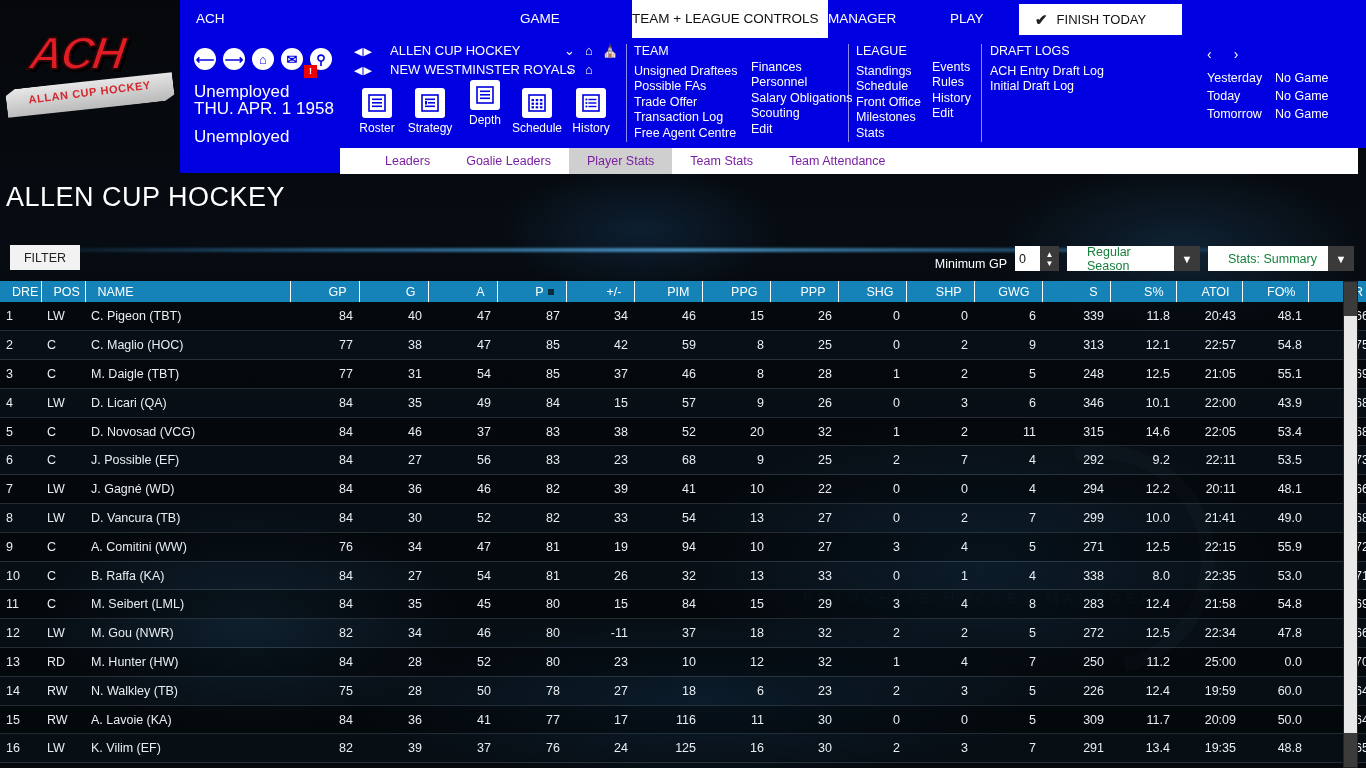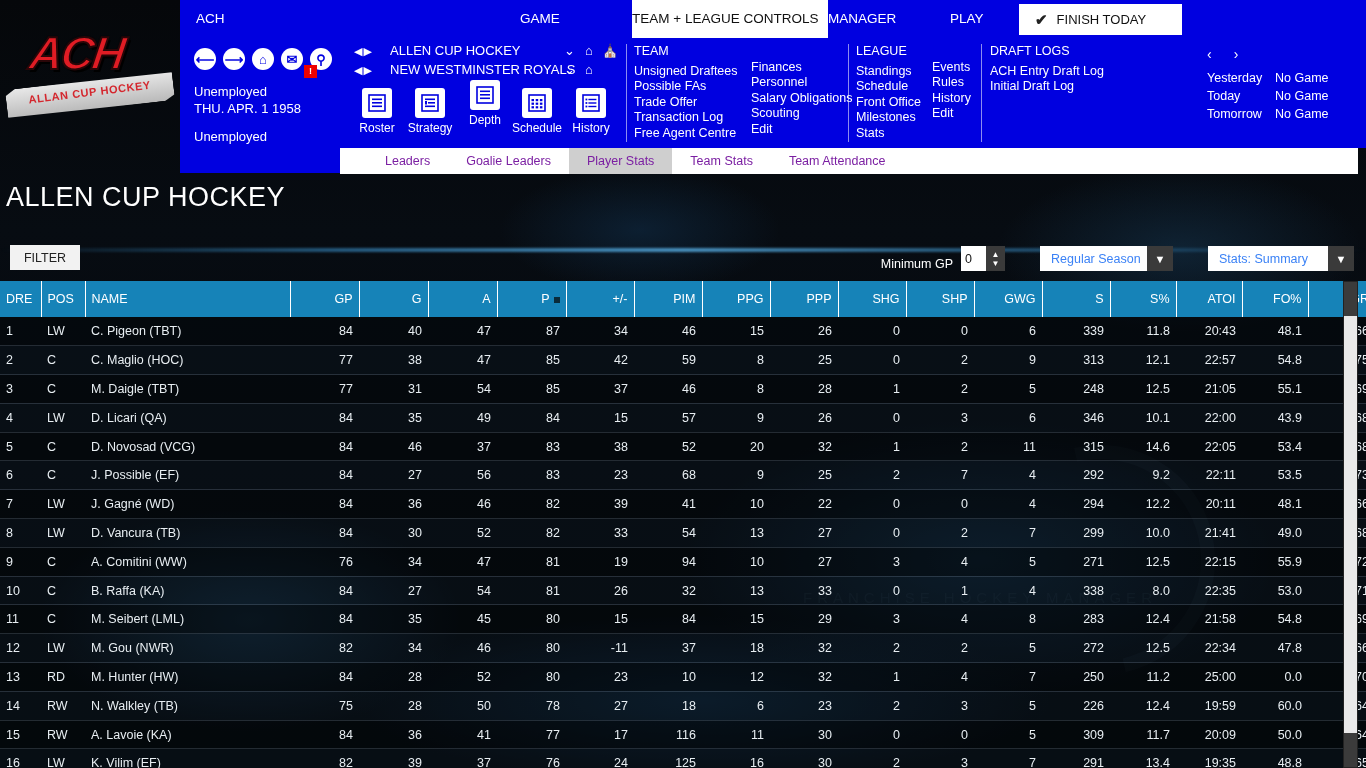--- a/index.html
+++ b/index.html
@@ -95,21 +95,21 @@
   .navicons{ display:flex; gap:7px; margin-bottom:13px; position:relative;}
   .navbtn{
     width:22px;height:22px;border-radius:50%;background:#fff;color:#0000e0;
     display:flex;align-items:center;justify-content:center;font-size:13px;font-weight:bold;
     position:relative;
   }
   .badge{
     position:absolute; left:110px; top:17px; background:#e00; color:#fff;
     font-size:9px; font-weight:bold; width:13px; height:13px; line-height:13px; text-align:center;
   }
-  .lp-line{ font-size:13px; line-height:17px; }
+  .lp-line{ font-size:17px; line-height:17px; }
   .lp-gap{ height:11px; }
 
   
   #bluepanel{
     position:absolute; left:340px; top:38px; width:855px; height:110px;
     background:#0000e0;
   }
   .teamrow{ position:absolute; font-size:13px; color:#fff; }
   .teamrow .arr{ letter-spacing:1px; font-size:11px; }
   .teamrow .nm{ position:absolute; left:36px; top:0; white-space:nowrap; }
@@ -159,31 +159,31 @@
     position:absolute; left:10px; top:245px; width:70px; height:25px;
     background:#f2f2f2; color:#222; font-size:12.5px;
     display:flex; align-items:center; justify-content:center;
   }
   #ctrls{ position:absolute; right:12px; top:245px; height:26px; display:flex; align-items:flex-end; gap:8px; }
   #ctrls .lbl{ font-size:12.5px; color:#fff; }
   .spin{ display:flex; height:25px; }
   .spin .val{ width:25px; background:#fff; color:#111; font-size:12.5px; display:flex; align-items:center; padding-left:4px; }
   .spin .arrows{ width:19px; background:#3a3a3a; display:flex; flex-direction:column; align-items:center; justify-content:center; font-size:8px; line-height:9px; color:#fff; }
   .sel{ display:flex; height:25px; }
-  .sel .txt{ background:#fff; color:#3b82f6; font-size:12.5px; display:flex; align-items:center; padding-left:11px;margin-left:27px; }
+  .sel .txt{ background:#fff; color:#15803d; font-size:12.5px; display:flex; align-items:center; padding-left:20px; }
   .sel .cv{ width:26px; background:#3a3a3a; display:flex; align-items:center; justify-content:center; font-size:11px; }
   #sel-season .txt{ width:107px; }
   #sel-stats  .txt{ width:120px; }
 
   
   #tablewrap{ position:absolute; left:0; top:281px; width:1366px; height:487px; }
   table{ border-collapse:collapse; width:1337px; table-layout:fixed; }
   thead th{
     background:#1683b8; color:#fff; font-size:12.5px; font-weight:normal;
-    height:36px; border-right:1px solid #fff; padding:0 6px; text-align:right;
+    height:21px; border-right:1px solid #fff; padding:0 12px; text-align:right;
     white-space:nowrap;
   }
   thead th.l{ text-align:left; }
   thead th:last-child{ border-right:none; }
   tbody td{
     height:28.8px; font-size:12.5px; color:#e8eef2; padding:0 6px; text-align:right;
     border-bottom:1px solid rgba(150,170,190,.22);
     white-space:nowrap;
   }
   tbody td.l{ text-align:left; }

